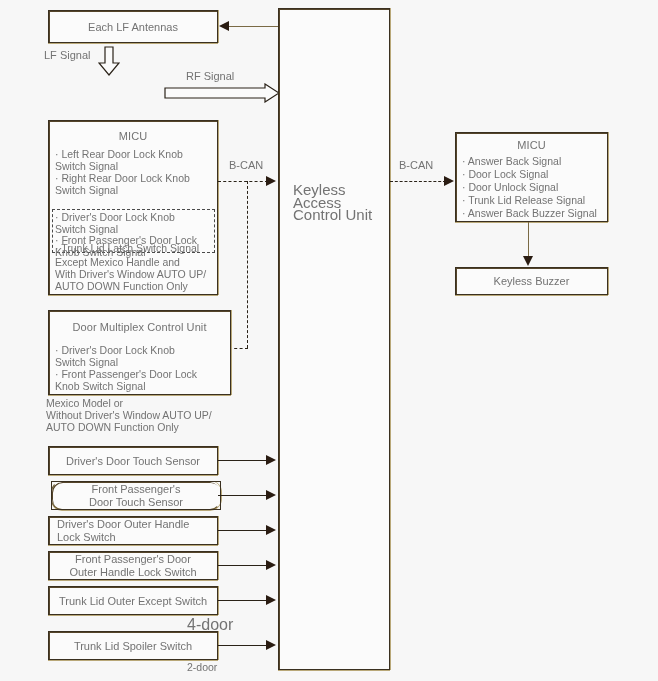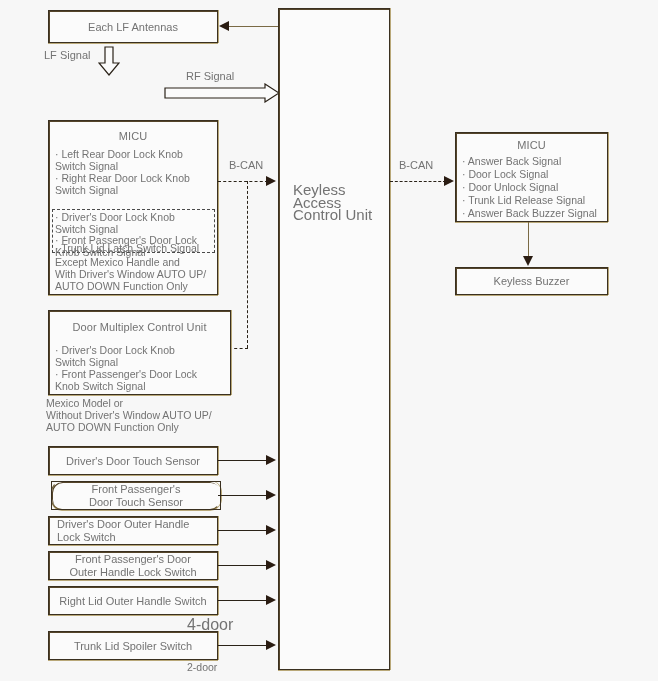--- a/index.html
+++ b/index.html
@@ -245,21 +245,21 @@
   <div class="arrow-r" style="left:266px; top:525px;"></div>
 
   <div class="box" style="left:48px; top:551px; width:170px; height:29px;">
     <div class="centered-label" style="white-space:pre-line;">Front Passenger's Door
 Outer Handle Lock Switch</div>
   </div>
   <div class="line-h" style="left:218px; top:565px; width:50px;"></div>
   <div class="arrow-r" style="left:266px; top:560px;"></div>
 
   <div class="box" style="left:48px; top:586px; width:170px; height:29px;">
-    <div class="centered-label" style="white-space:pre-line;">Right Lid Outer Handle Switch</div>
+    <div class="centered-label" style="white-space:pre-line;">Trunk Lid Outer Except Switch</div>
   </div>
   <div class="line-h" style="left:218px; top:600px; width:50px;"></div>
   <div class="arrow-r" style="left:266px; top:595px;"></div>
   <div class="free-label" style="left:187px; top:616px; font-size:16px;">4-door</div>
 
   <div class="box" style="left:48px; top:631px; width:170px; height:29px;">
     <div class="centered-label" style="white-space:pre-line;">Trunk Lid Spoiler Switch</div>
   </div>
   <div class="line-h" style="left:218px; top:645px; width:50px;"></div>
   <div class="arrow-r" style="left:266px; top:640px;"></div>

